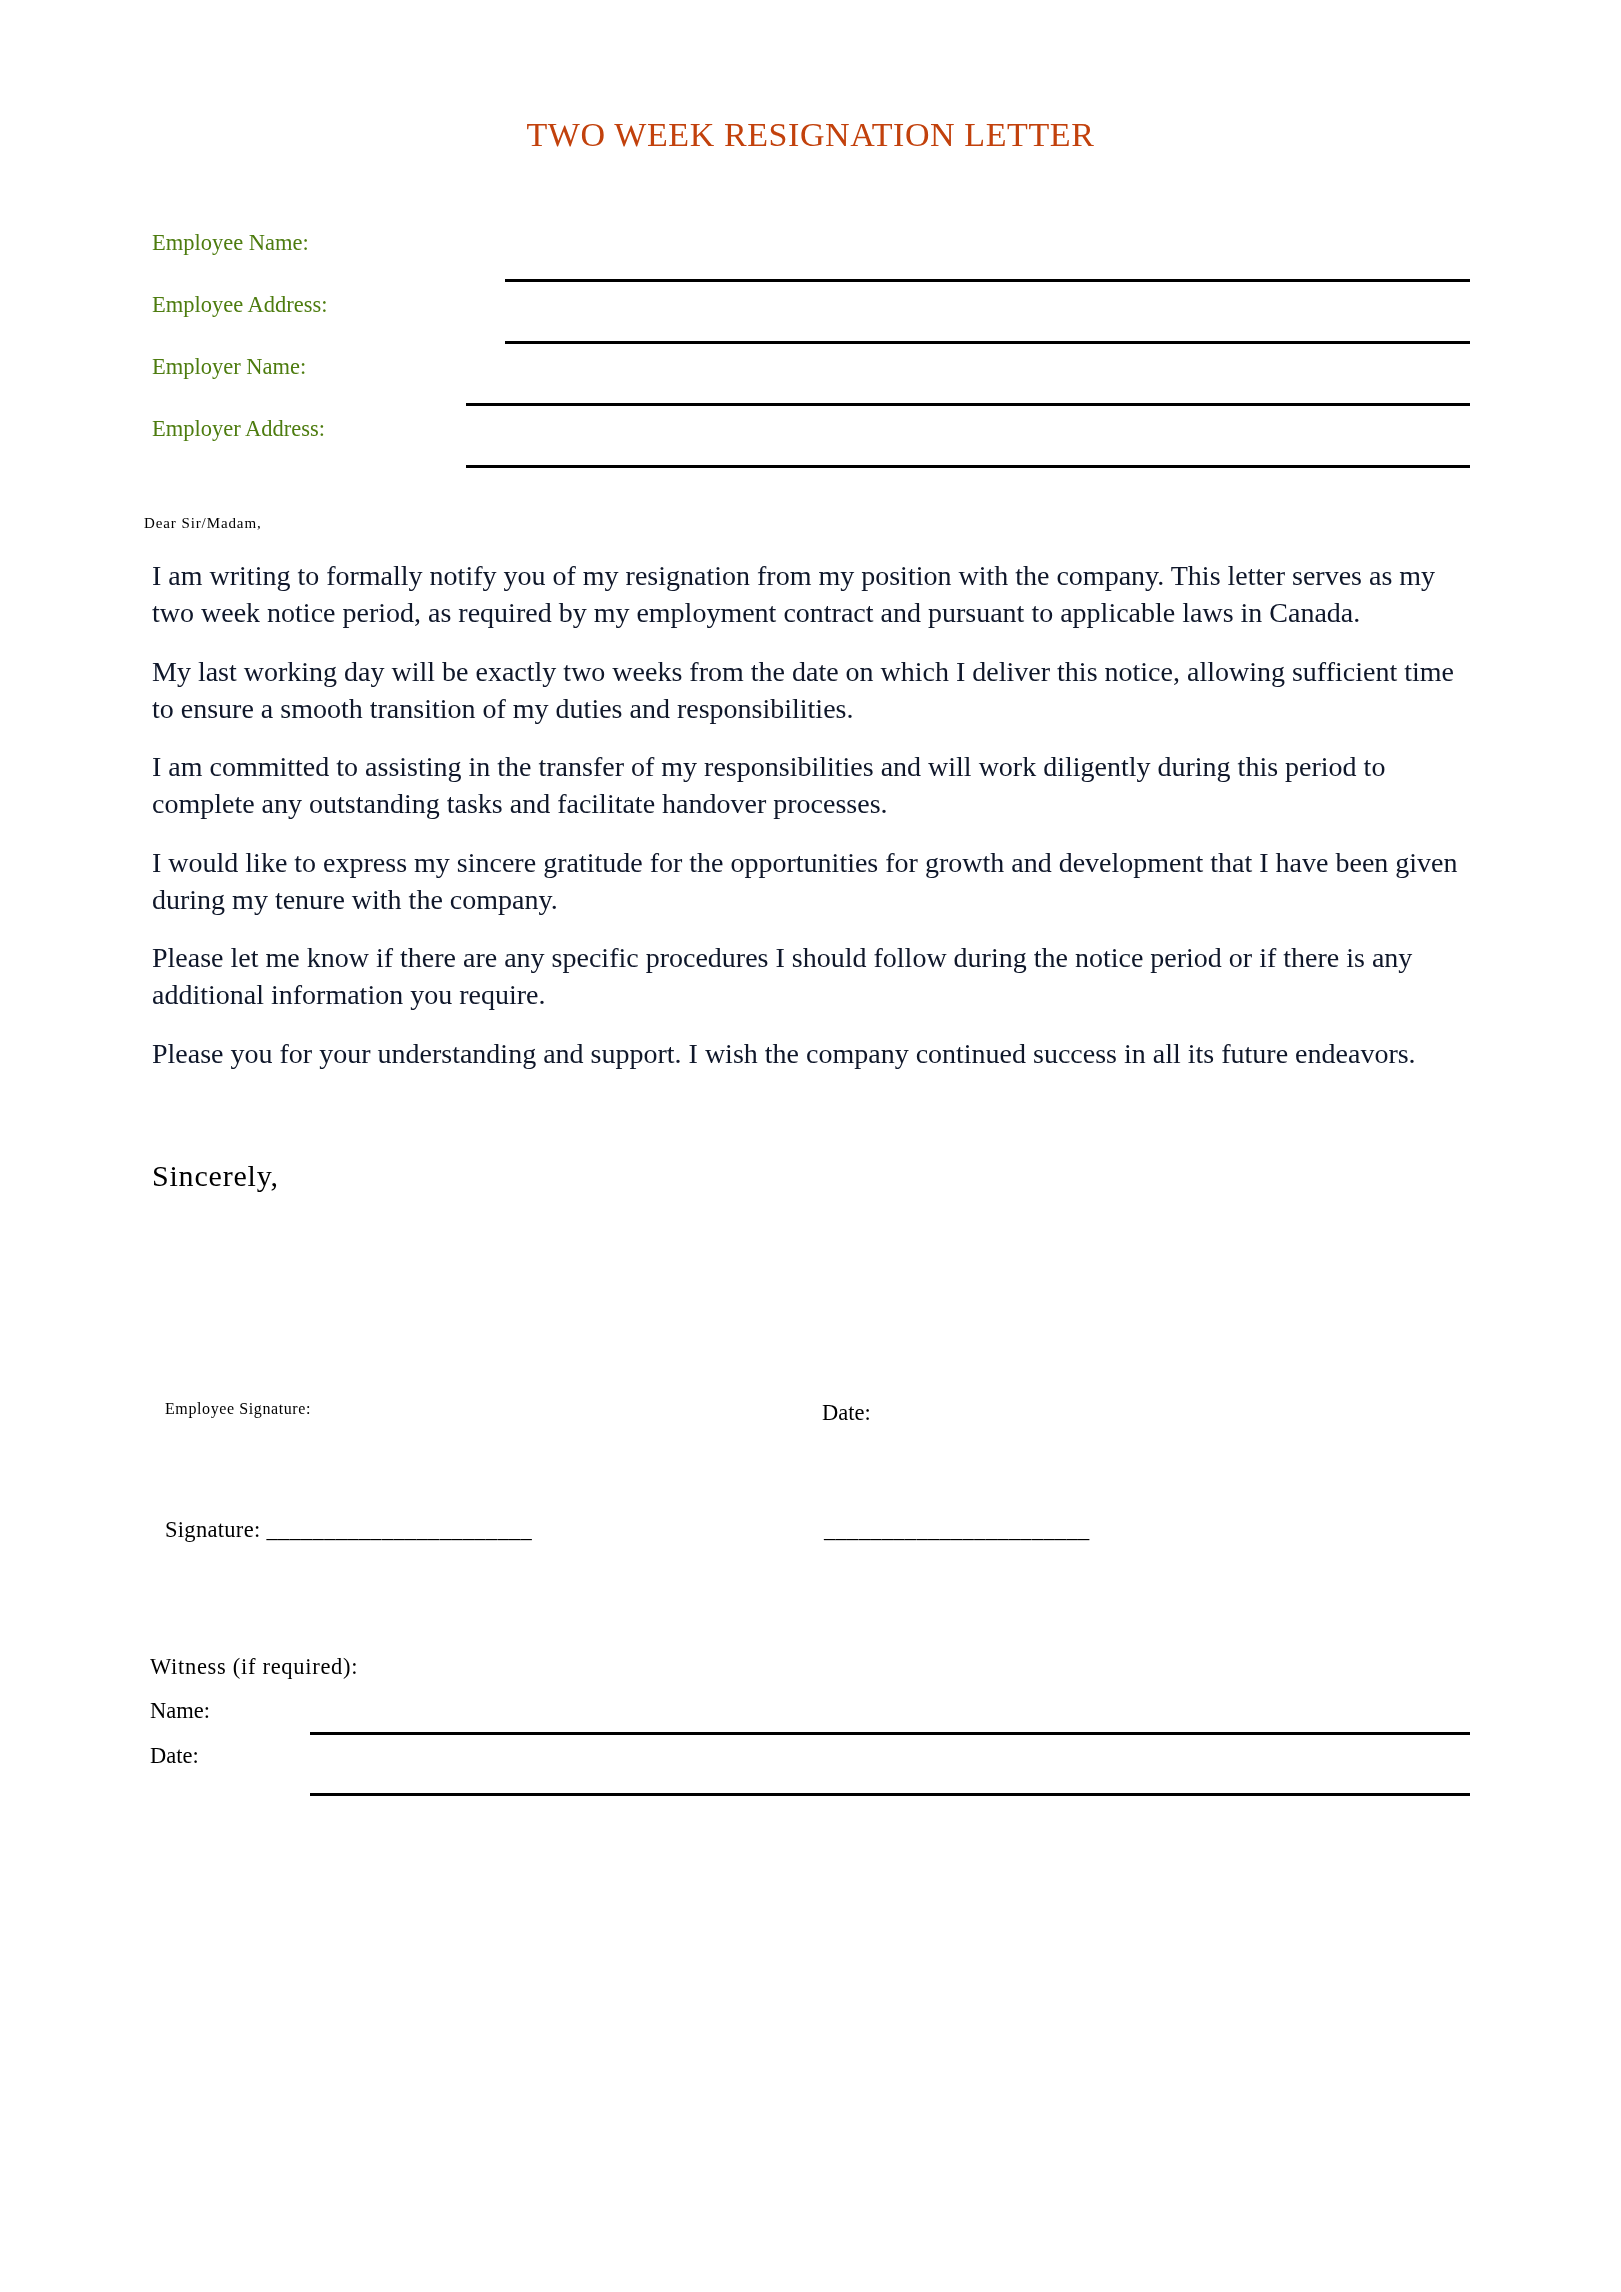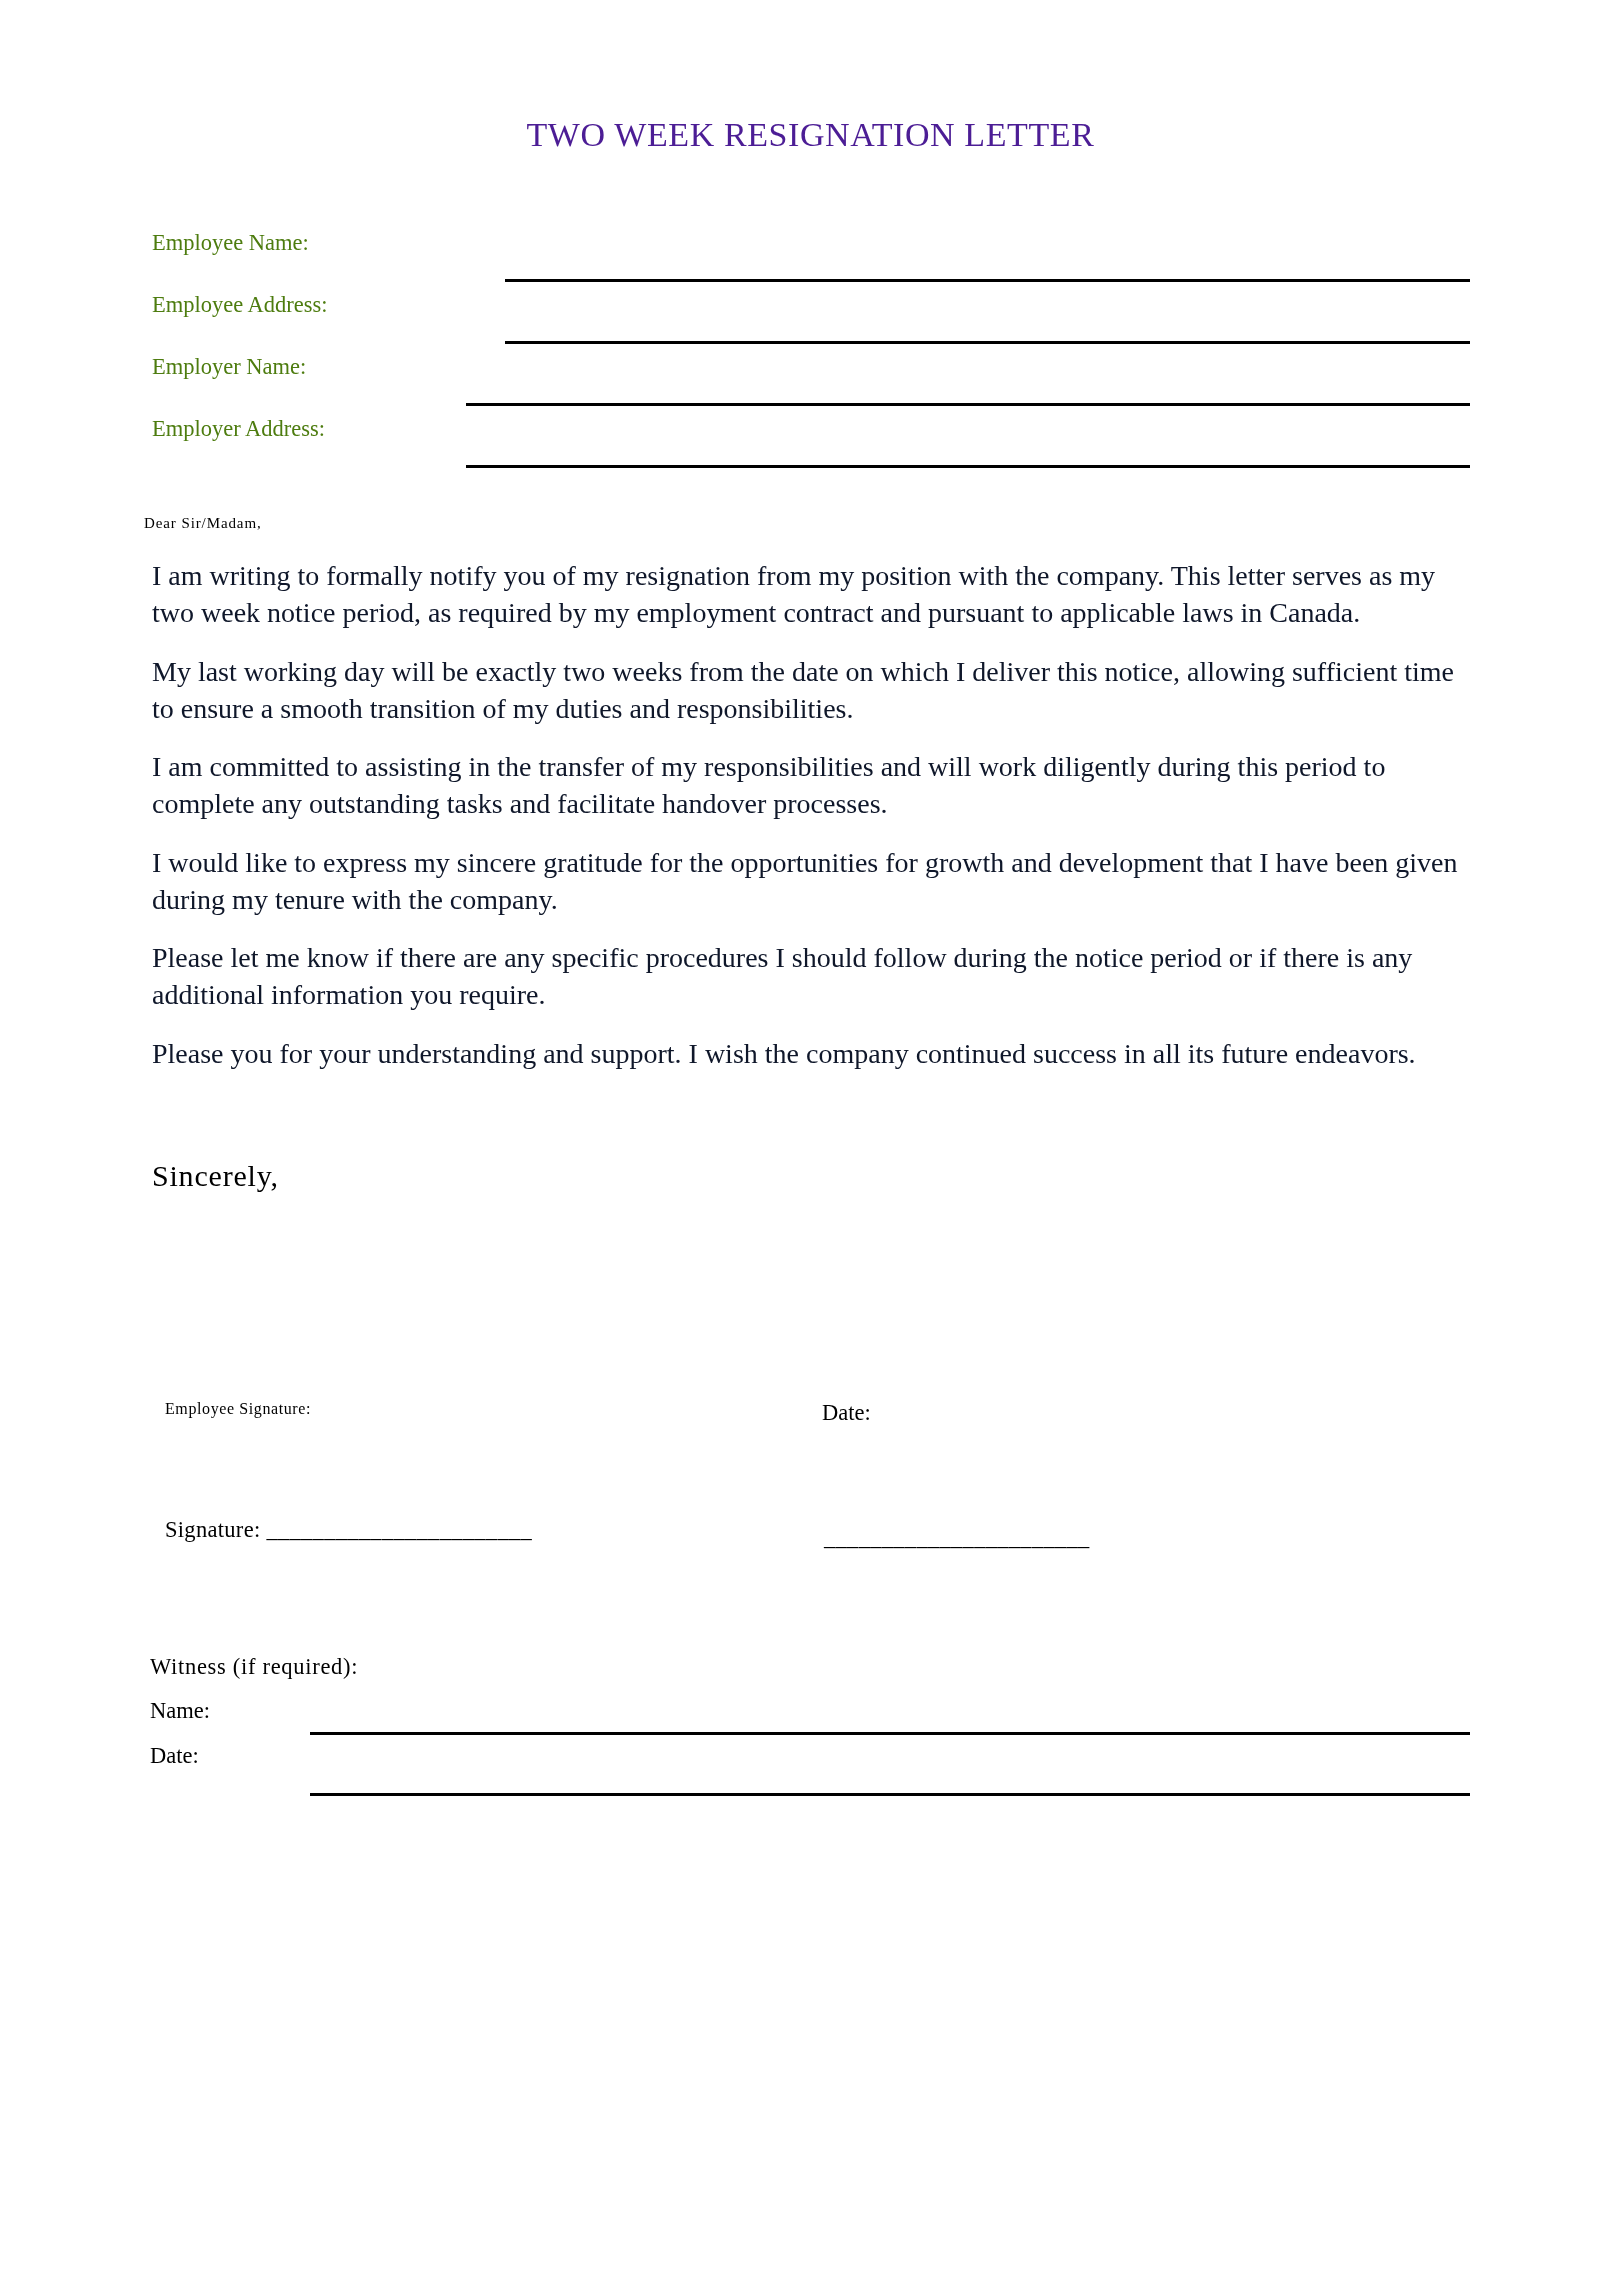--- a/index.html
+++ b/index.html
@@ -26,21 +26,21 @@
 
   
   .doc-title {
     position: absolute;
     top: 116px;
     left: 0;
     width: 1621px;
     text-align: center;
     font-size: 34px;
     letter-spacing: 0.6px;
-    color: #4c1d95;
+    color: #c2410c;
     font-weight: 400;
     white-space: pre;
   }
 
   
   .field-block {
     position: absolute;
     left: 152px;
     top: 230px;
     width: 1318px;
@@ -134,21 +134,21 @@
     position: absolute;
     left: 0;
     top: 0;
     font-size: 22.5px;
     white-space: pre;
     letter-spacing: 0.3px;
   }
   .blank-right {
     position: absolute;
     left: 659px;
-    top: 8px;
+    top: 0;
     font-size: 22.5px;
     white-space: pre;
     letter-spacing: 0.3px;
   }
 
   
   .witness-heading {
     position: absolute;
     left: 150px;
     top: 1654px;

